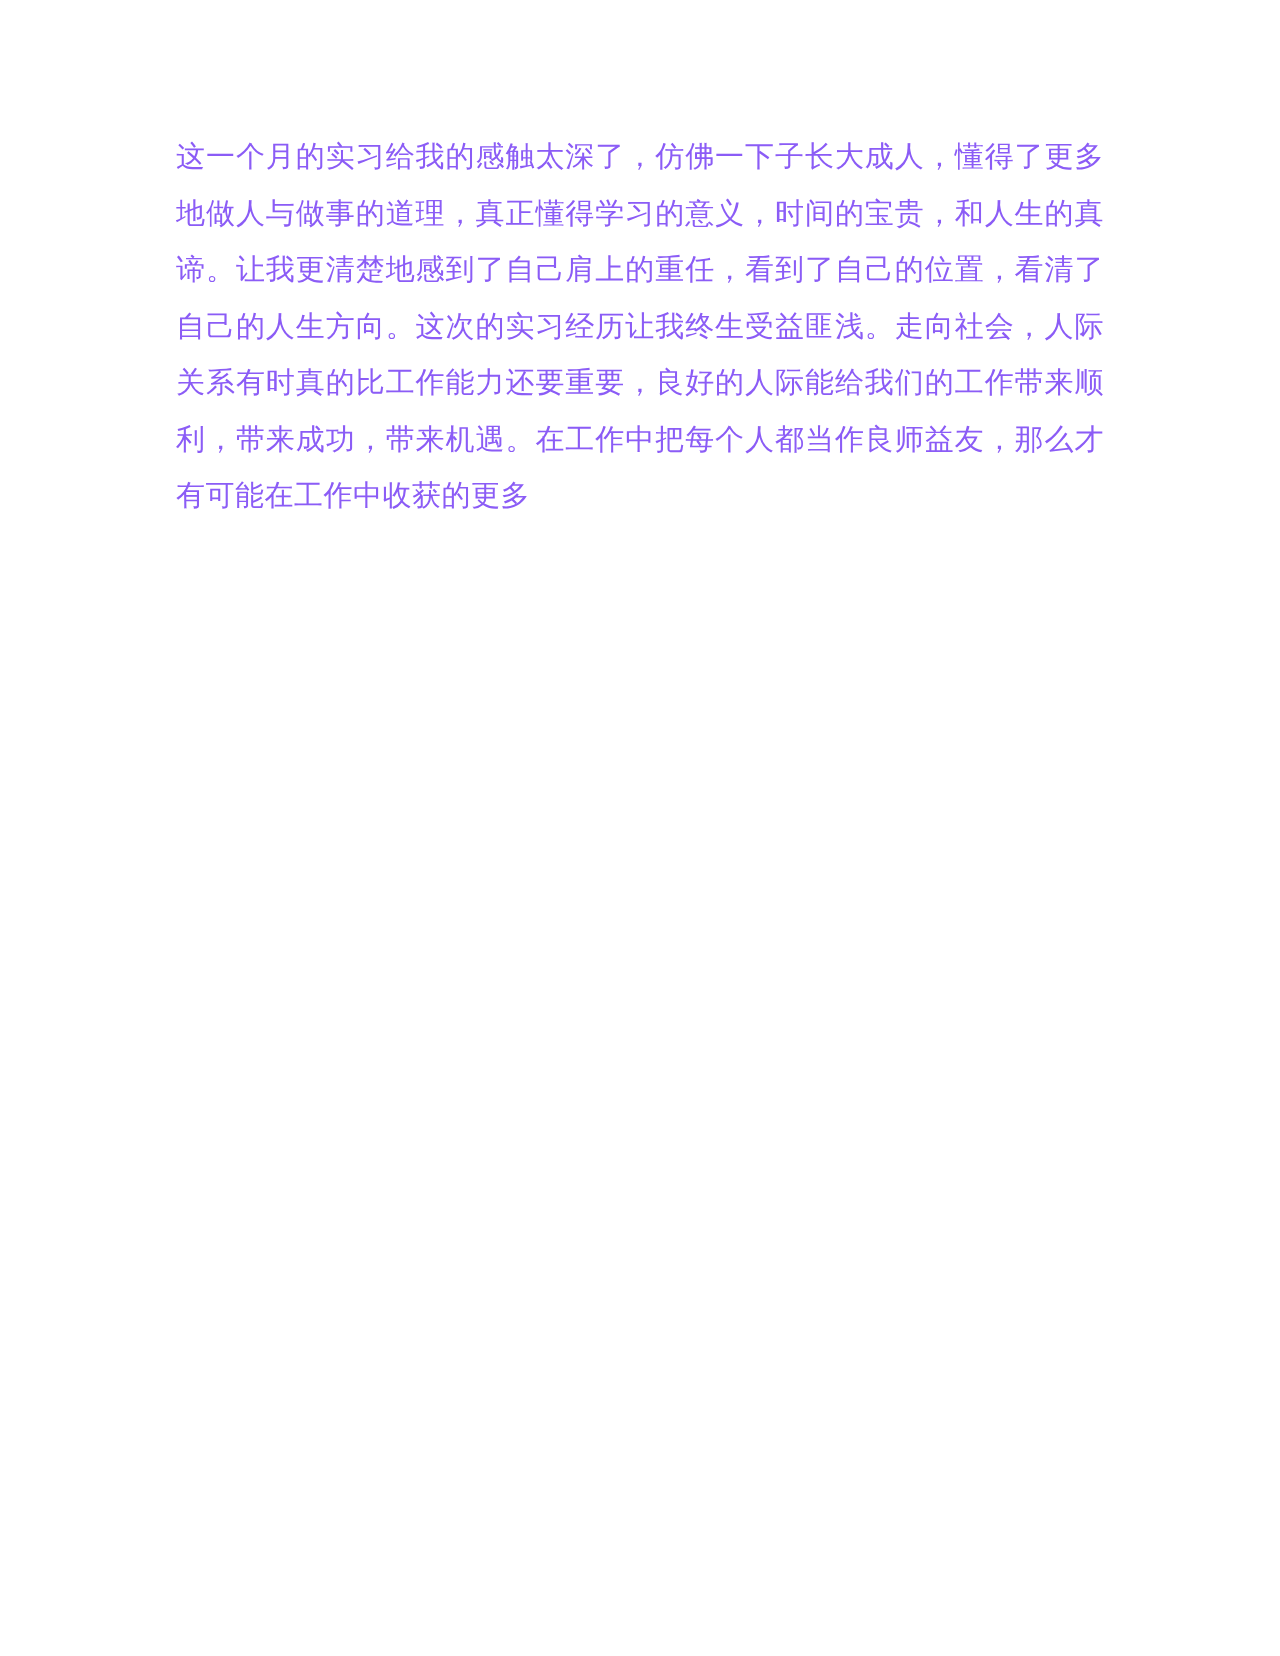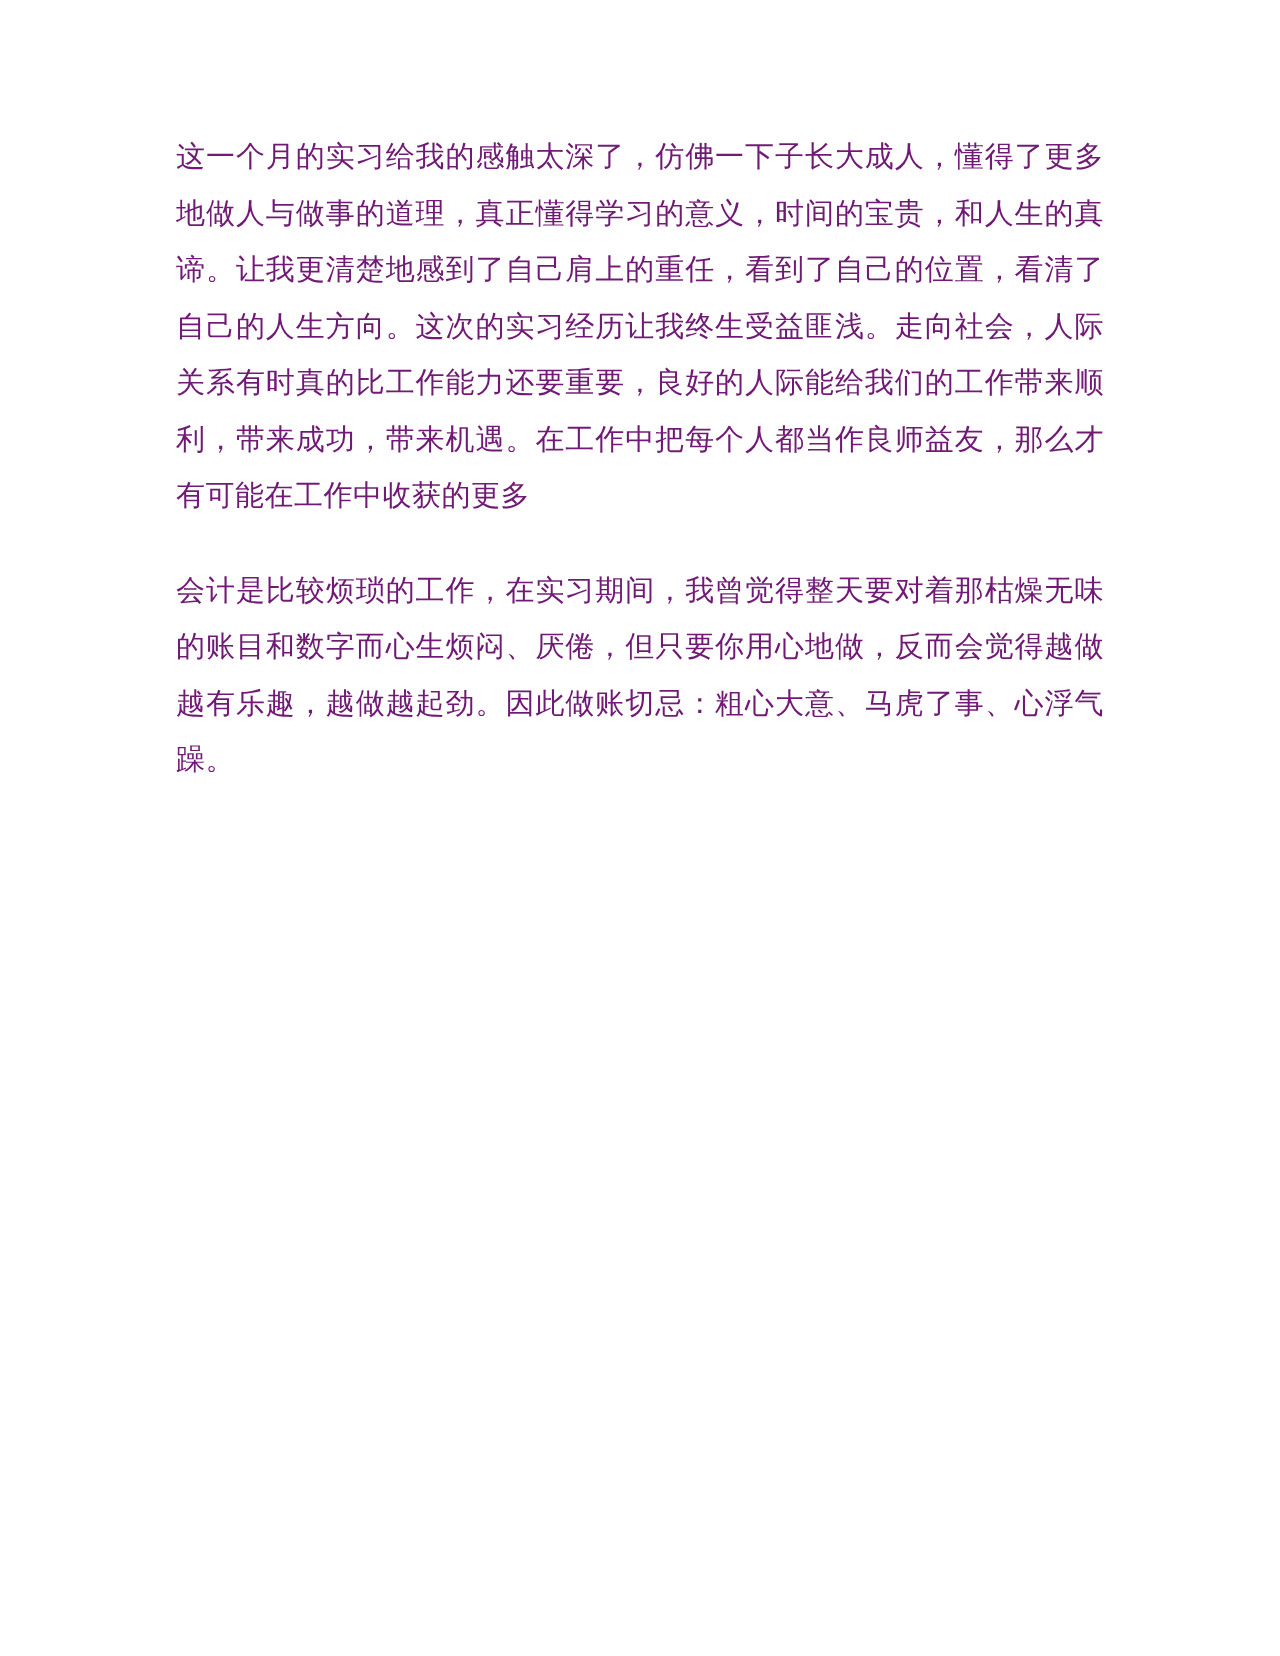--- a/index.html
+++ b/index.html
@@ -23,28 +23,27 @@
   .doc-body {
     display: block;
   }
   p.para {
     margin: 0 0 38px 0;
     font-size: 29px;
     line-height: 1.95;
     text-align: justify;
     text-justify: inter-ideograph;
     letter-spacing: 0.5px;
-    color: #701a75;
+    color: #8b5cf6;
     font-family: "DejaVu Serif", "Liberation Serif", serif;
   }
   p.para:last-child {
     margin-bottom: 0;
   }
 </style>
 </head>
 <body>
 
 <div class="page">
   <div class="doc-body">
     <p class="para">这一个月的实习给我的感触太深了，仿佛一下子长大成人，懂得了更多地做人与做事的道理，真正懂得学习的意义，时间的宝贵，和人生的真谛。让我更清楚地感到了自己肩上的重任，看到了自己的位置，看清了自己的人生方向。这次的实习经历让我终生受益匪浅。走向社会，人际关系有时真的比工作能力还要重要，良好的人际能给我们的工作带来顺利，带来成功，带来机遇。在工作中把每个人都当作良师益友，那么才有可能在工作中收获的更多</p>
-    <p class="para">会计是比较烦琐的工作，在实习期间，我曾觉得整天要对着那枯燥无味的账目和数字而心生烦闷、厌倦，但只要你用心地做，反而会觉得越做越有乐趣，越做越起劲。因此做账切忌：粗心大意、马虎了事、心浮气躁。</p>
   </div>
 </div>
 
 </body></html>

